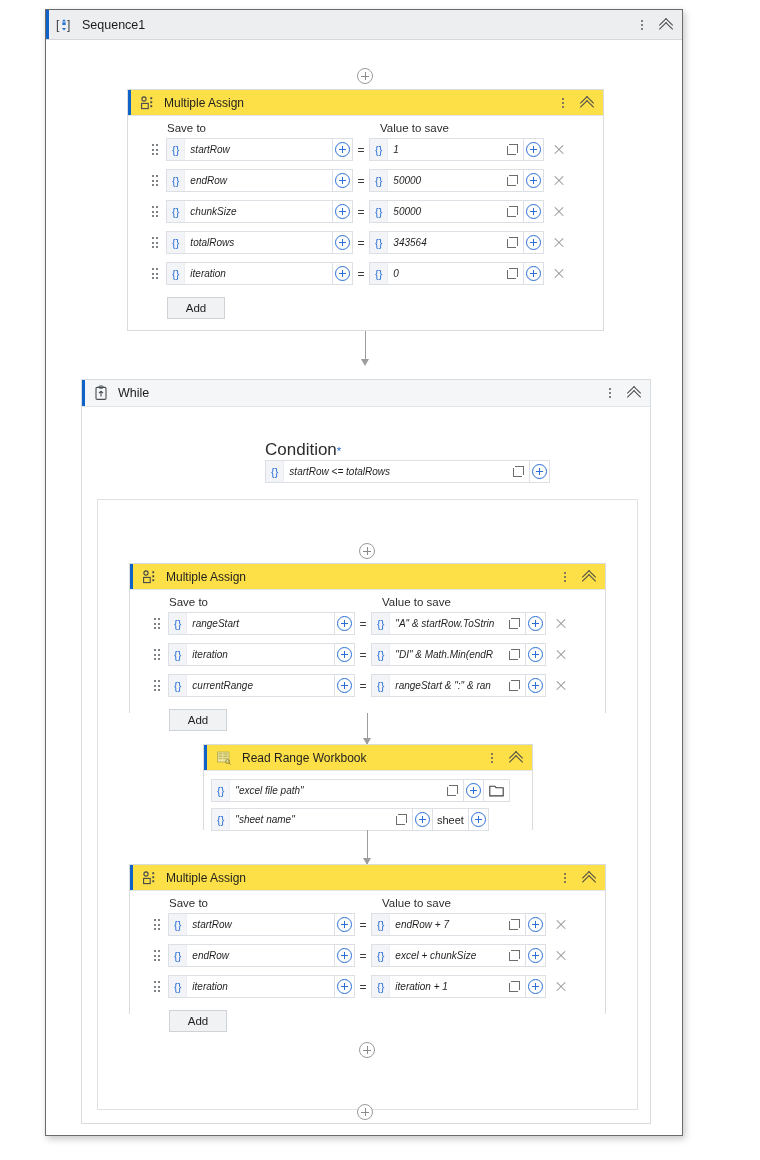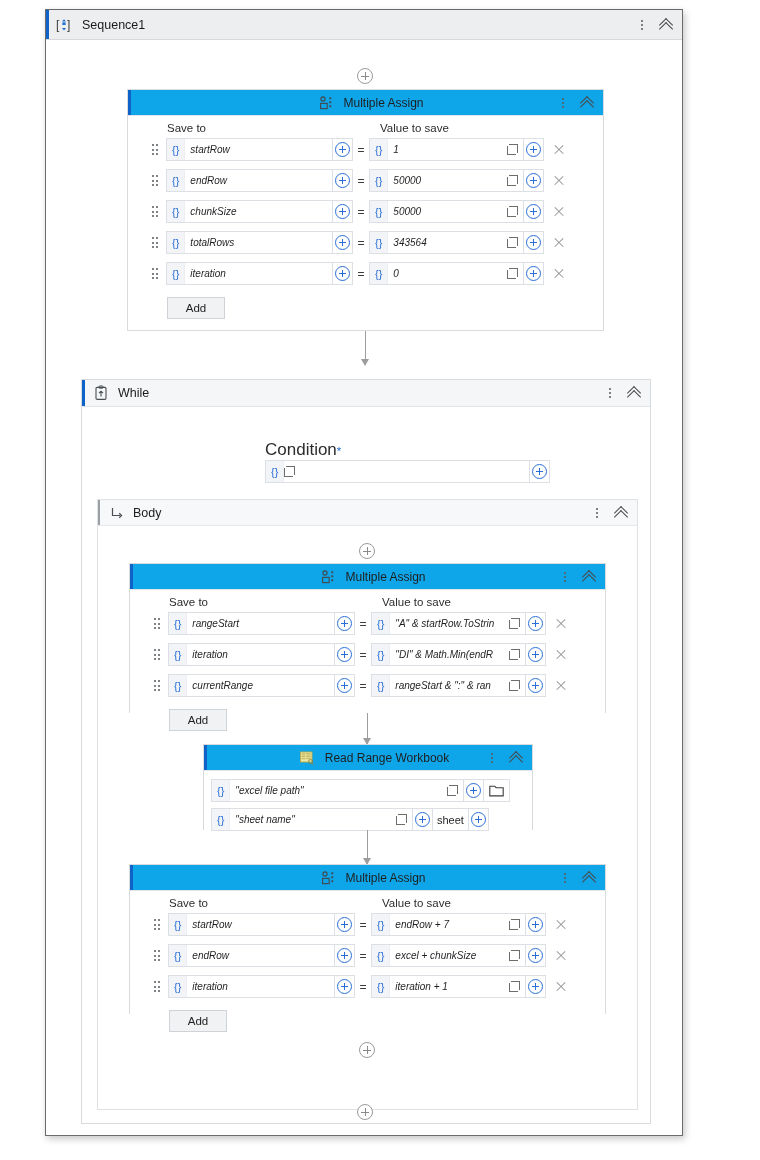--- a/index.html
+++ b/index.html
@@ -124,23 +124,23 @@
 
   
   .card {
     position: absolute;
     background: #ffffff;
     border: 1px solid #d9dcdf;
   }
   .card-head {
     position: relative;
     height: 26px;
-    background: #0ea5e9;
+    background: #fde047;
     border-bottom: 1px solid #e2e5e8;
-    display: flex; align-items: center; justify-content: center;
+    display: flex; align-items: center;
   }
   .card-head .accent {
     position: absolute; left: 0; top: 0; bottom: 0;
     width: 3px; background: #0f62c8;
   }
   .card-title { font-size: 12px; color: #1f1f1f; margin-left: 8px; }
   .head-ico { margin-left: 12px; width: 16px; height: 16px; display: inline-block; }
 
   .card-body { padding: 0; position: relative; background: #fff; }
 
@@ -505,48 +505,31 @@
             <span class="chev"></span>
           </span>
         </div>
 
         <div style="position:absolute; left:183px; top:60px;">
           <span class="cond-label">Condition</span><span class="req-star">*</span>
         </div>
         <div style="position:absolute; left:183px; top:80px; display:flex; align-items:center;">
           <div class="field" style="width:265px;">
             <span class="vbtag">{}</span>
+            <span class="ftext">startRow &lt;= totalRows</span>
             <span class="fpad">
                 <span class="expand-g"></span>
               </span>
           </div>
           <div class="adorn-box">
               <span class="plus-blue"></span>
             </div>
         </div>
 
         <div class="body-box" style="left:15px; top:119px; width:541px; height:611px;">
-          <div class="body-head">
-            <div class="accent"></div>
-            <span class="head-ico" style="margin-left:11px;">
-              <svg width="16" height="16" viewBox="0 0 16 16">
-                <path d="M3.5 3 V10.5 H11.2" fill="none" stroke="#4a4e52" stroke-width="1.2"></path>
-                <path d="M10.2 8.2 L12.6 10.5 L10.2 12.8" fill="none" stroke="#4a4e52" stroke-width="1.2"></path>
-              </svg>
-            </span>
-            <span class="ctr-title" style="margin-left:8px;">Body</span>
-            <span class="hdr-tools">
-              <span class="kebab">
-                  <i></i>
-                  <i></i>
-                  <i></i>
-                </span>
-              <span class="chev"></span>
-            </span>
-          </div>
 
           <div class="plus-node" style="position:absolute; left:261px; top:43px;"></div>
 
           <div class="card" style="left:31px; top:63px; width:477px; height:150px;">
             <div class="card-head">
               <div class="accent"></div>
               <span class="head-ico">
                 <svg width="16" height="16" viewBox="0 0 16 16">
                   <circle cx="4" cy="4" r="2.1" fill="none" stroke="#44484d" stroke-width="1.1"></circle>
                   <rect x="1.6" y="8.4" width="6.6" height="5.2" fill="none" stroke="#44484d" stroke-width="1.1"></rect>

